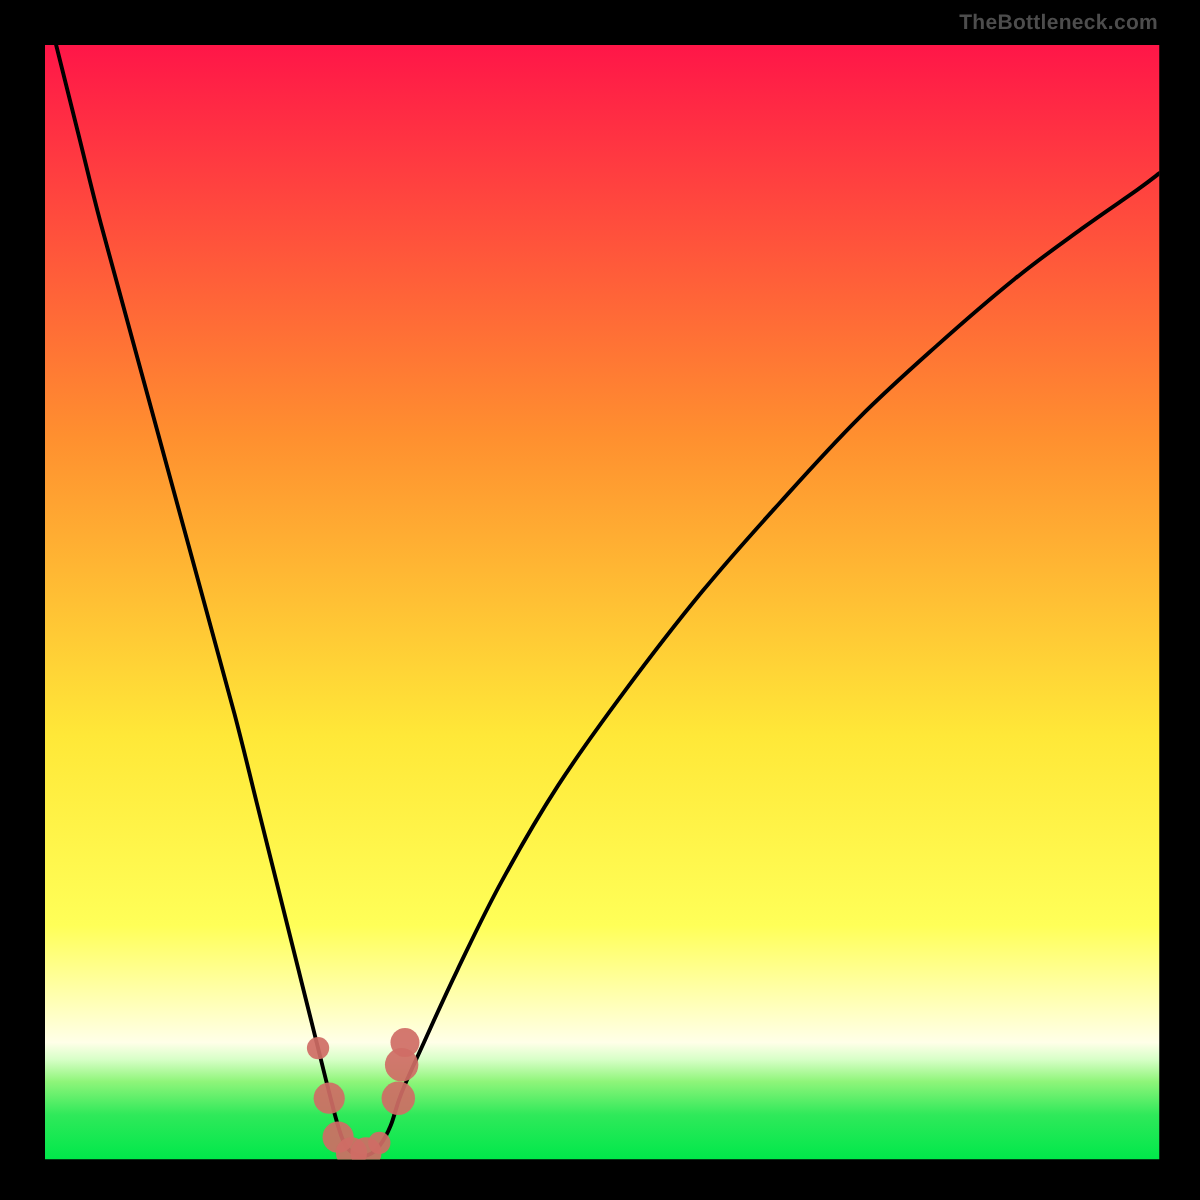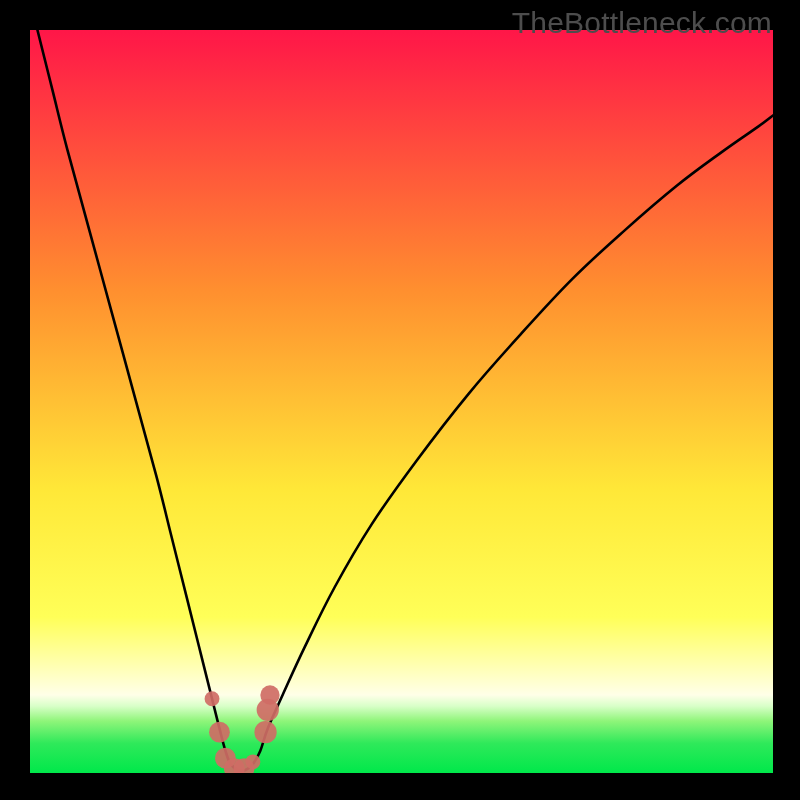--- a/index.html
+++ b/index.html
@@ -1,20 +1,20 @@
 <!DOCTYPE html>
 <html><head>
 <meta charset="utf-8">
 <style>
   * { margin: 0; padding: 0; box-sizing: border-box; }
   body { width: 800px; height: 800px; overflow: hidden; background: #000; font-family: Arial, sans-serif; }
   .frame { position: absolute; top: 0; left: 0; width: 800px; height: 800px; background: #000; }
   .plot-area { position: absolute; top: 30px; left: 30px; width: 743px; height: 743px; }
   .gradient-bg { position: absolute; top: 0; left: 0; width: 100%; height: 100%; }
-  .watermark { position: absolute; top: 6px; right: 28px; color: #4d4d4d; font-size: 30px; font-weight: 400; letter-spacing: 0.2px; }
+  .watermark { position: absolute; top: 6px; right: 28px; color: #4d4d4d; font-size: 14px; font-weight: 700; letter-spacing: 0.2px; }
   .curve-svg { position: absolute; top: 0; left: 0; width: 100%; height: 100%; }
 </style>
 </head>
 <body>
 
 <div class="frame">
   <div class="plot-area">
     <svg class="gradient-bg" viewBox="0 0 743 743" preserveAspectRatio="none">
       <defs>
         <linearGradient id="bg-grad" x1="0" y1="0" x2="0" y2="1">

